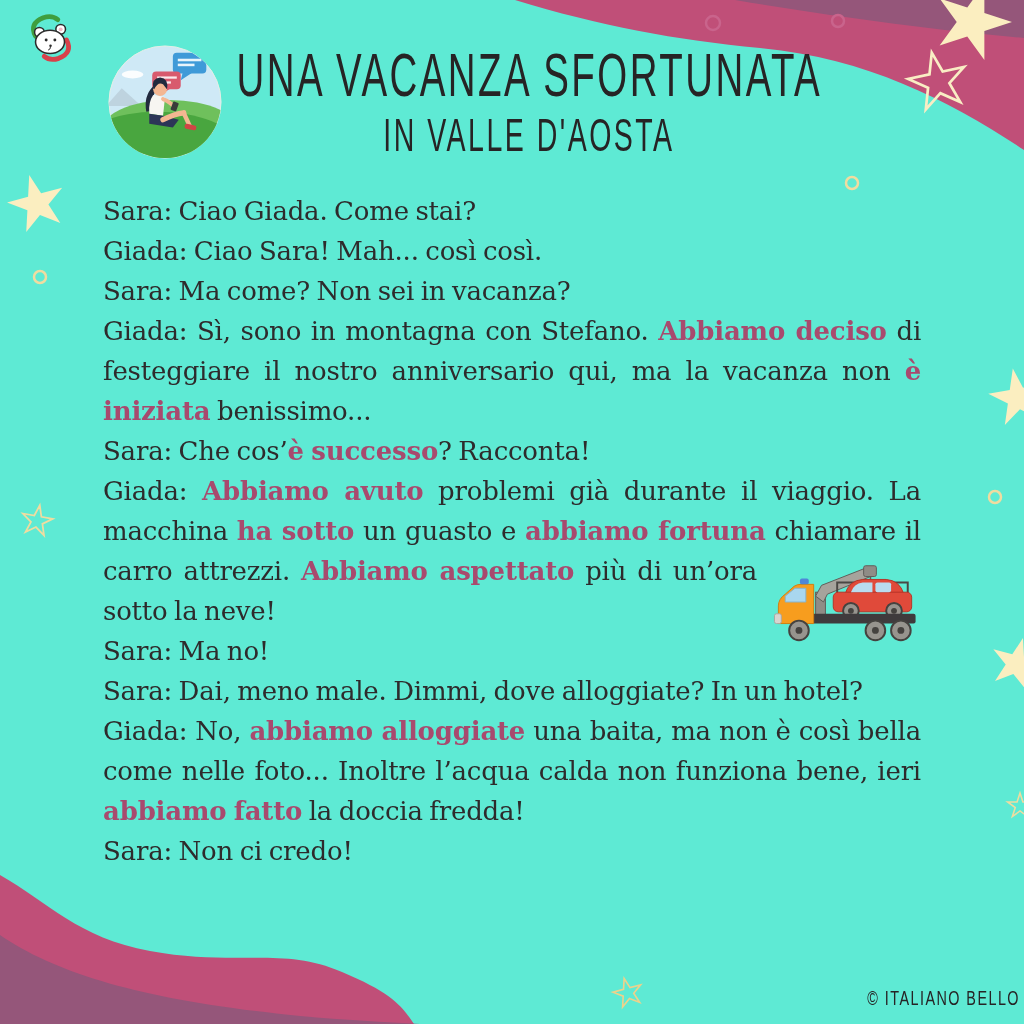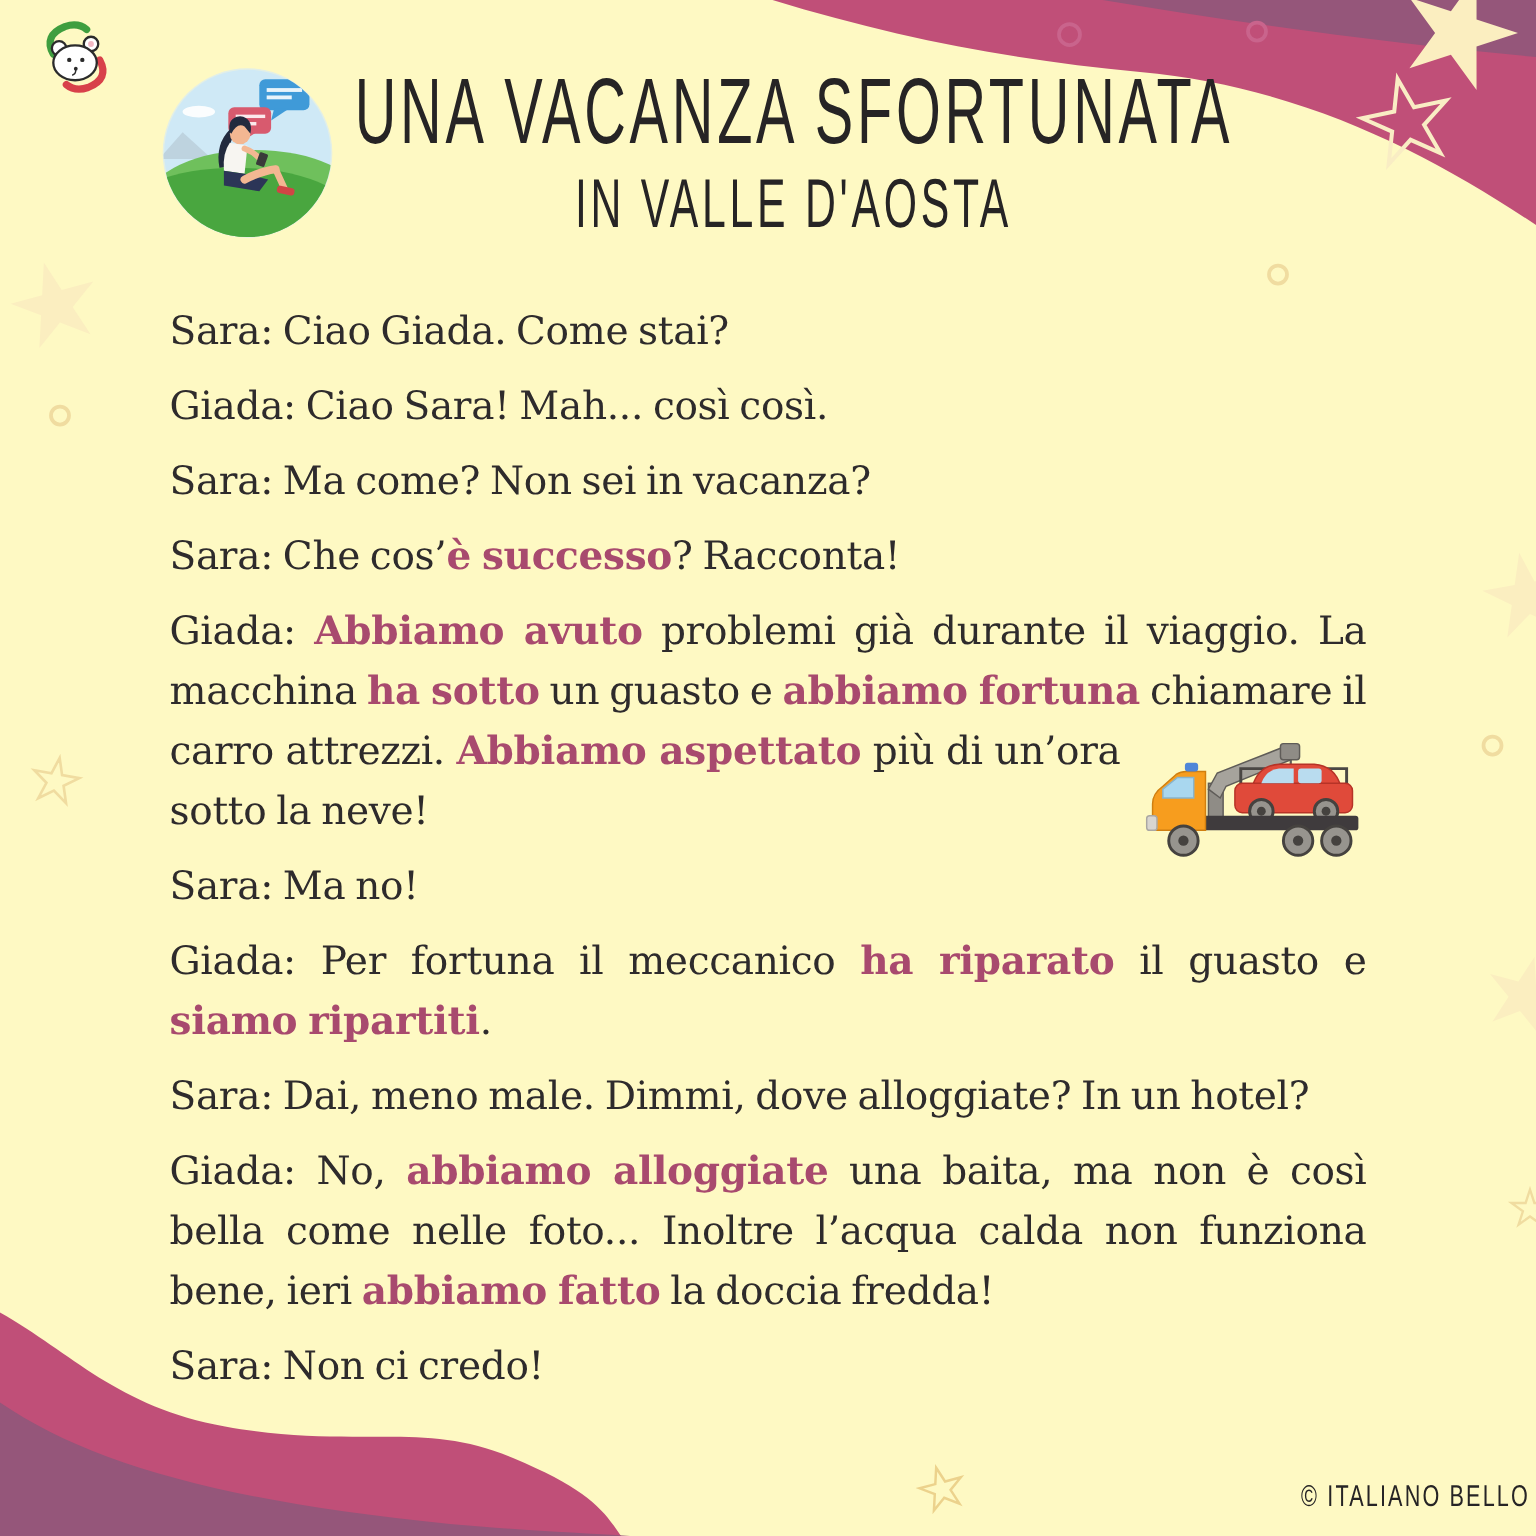--- a/index.html
+++ b/index.html
@@ -1,32 +1,32 @@
 <!DOCTYPE html>
 <html><head>
 <meta charset="utf-8">
 <style>
   html,body{margin:0;padding:0;}
-  .page{position:relative;width:1024px;height:1024px;background:#fef9c3;overflow:hidden;
+  .page{position:relative;width:1024px;height:1024px;background:#5eead4;overflow:hidden;
         font-family:"DejaVu Serif", serif;color:#2e2b2c;}
   .decor{position:absolute;inset:0;width:1024px;height:1024px;pointer-events:none;}
 
   
   .logo{position:absolute;left:22px;top:10px;width:58px;height:58px;}
   .illustration{position:absolute;left:106px;top:43px;width:118px;height:118px;}
   .title{position:absolute;left:34px;top:44px;width:990px;text-align:center;
          font-family:"Liberation Sans", sans-serif;color:#262425;}
   .title .l1{font-size:62px;line-height:62px;font-weight:400;}
   .title .l2{font-size:46px;line-height:50px;font-weight:400;margin-top:4px;}
   .squeeze{display:inline-block;transform:scaleX(.62);transform-origin:50% 50%;letter-spacing:4px;white-space:nowrap;}
 
   
   .dialogue{position:absolute;left:103px;top:191px;width:818px;font-size:26px;line-height:40px;
             text-align:justify;word-spacing:-1.5px;letter-spacing:-0.2px;}
-  .dialogue p{margin:10px;}
+  .dialogue p{margin:0;}
   .hl{font-weight:700;color:#a84a6e;}
   .truck-float{float:right;width:150px;height:98px;margin:2px 0 2px 14px;}
 
   
   .copyright{position:absolute;right:4px;bottom:14px;font-family:"Liberation Sans", sans-serif;
              font-size:20px;color:#262425;}
   .copyright .squeeze{transform:scaleX(.72);transform-origin:100% 50%;letter-spacing:2px;}
 </style>
 </head>
 <body>
@@ -116,20 +116,21 @@
 
   <div class="title">
     <div class="l1"><span class="squeeze">UNA VACANZA SFORTUNATA</span></div>
     <div class="l2"><span class="squeeze">IN VALLE D'AOSTA</span></div>
   </div>
 
   <div class="dialogue">
       <p><span>Sara: Ciao Giada. Come stai?</span></p>
       <p><span>Giada: Ciao Sara! Mah... così così.</span></p>
       <p><span>Sara: Ma come? Non sei in vacanza?</span></p>
+      <p><span>Giada: Sì, sono in montagna con Stefano. </span><span class="hl">Abbiamo deciso</span><span> di festeggiare il nostro anniversario qui, ma la vacanza non </span><span class="hl">è iniziata</span><span> benissimo...</span></p>
       <p><span>Sara: Che cos’</span><span class="hl">è successo</span><span>? Racconta!</span></p>
       <p><span>Giada: </span><span class="hl">Abbiamo avuto</span><span> problemi già durante il viaggio. La macchina </span><span class="hl">ha sotto</span><span> un guasto e </span><span class="hl">abbiamo fortuna</span><span> chiamare il carro attrezzi. </span><span class="truck-float">
     <svg width="150" height="98" viewBox="0 0 150 100">
       <rect x="44" y="40" width="10" height="24" fill="#8f8c86" stroke="#5f5c58"></rect>
       <polygon points="44,44 50,33 96,15 100,24 56,42 52,50" fill="#a6a39c" stroke="#5f5c58"></polygon>
       <rect x="93" y="13" width="13" height="11" rx="2" fill="#8f8c86" stroke="#5f5c58"></rect>
       <line x1="100" y1="24" x2="100" y2="33" stroke="#5f5c58" stroke-width="1.5"></line>
       <polyline points="66,58 66,30 138,30 138,58" fill="none" stroke="#4a4744" stroke-width="2"></polyline>
       <path d="M74,42 Q78,28 92,27 L116,27 Q130,28 134,42 Z" fill="#e04a3a" stroke="#b63327"></path>
       <rect x="62" y="40" width="80" height="20" rx="5" fill="#e04a3a" stroke="#b63327"></rect>
@@ -146,21 +147,20 @@
       <rect x="2" y="62" width="7" height="10" rx="2" fill="#d8d5d0" stroke="#aaa7a2"></rect>
       <circle cx="27" cy="79" r="10" fill="#97948e" stroke="#45423f" stroke-width="2"></circle>
       <circle cx="27" cy="79" r="3.5" fill="#45423f"></circle>
       <circle cx="105" cy="79" r="10" fill="#97948e" stroke="#45423f" stroke-width="2"></circle>
       <circle cx="105" cy="79" r="3.5" fill="#45423f"></circle>
       <circle cx="131" cy="79" r="10" fill="#97948e" stroke="#45423f" stroke-width="2"></circle>
       <circle cx="131" cy="79" r="3.5" fill="#45423f"></circle>
     </svg>
   </span><span class="hl">Abbiamo aspettato</span><span> più di un’ora sotto la neve!</span></p>
       <p><span>Sara: Ma no!</span></p>
-      <p><span>Giada: Per fortuna il meccanico </span><span class="hl">ha riparato</span><span> il guasto e </span><span class="hl">siamo ripartiti</span><span>.</span></p>
       <p><span>Sara: Dai, meno male. Dimmi, dove alloggiate? In un hotel?</span></p>
       <p><span>Giada: No, </span><span class="hl">abbiamo alloggiate</span><span> una baita, ma non è così bella come nelle foto... Inoltre l’acqua calda non funziona bene, ieri </span><span class="hl">abbiamo fatto</span><span> la doccia fredda!</span></p>
       <p><span>Sara: Non ci credo!</span></p>
     </div>
 
   <div class="copyright">
     <span class="squeeze">© ITALIANO BELLO</span>
   </div>
 
 </div>

